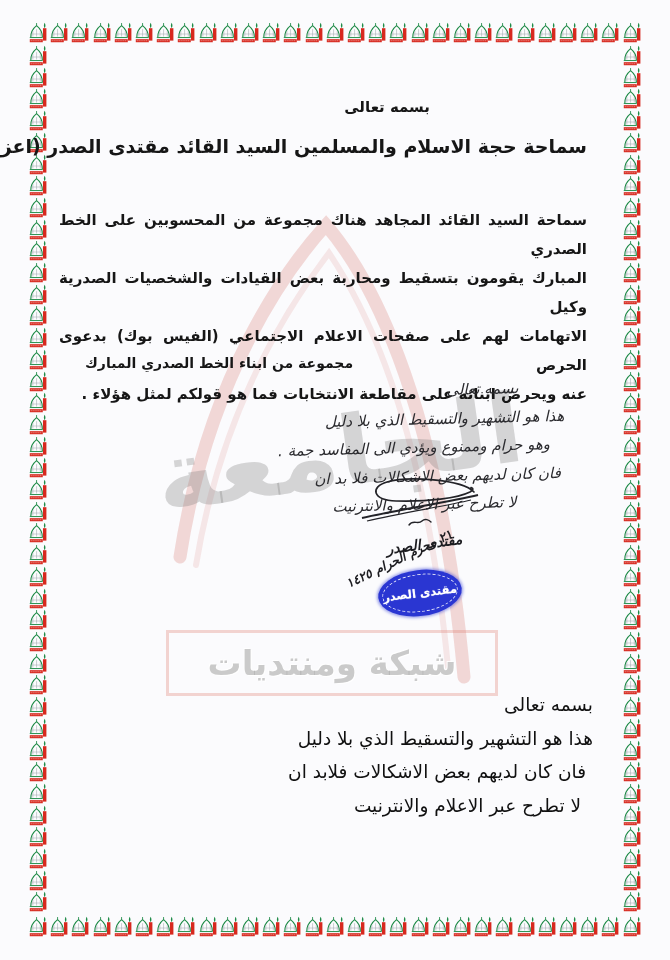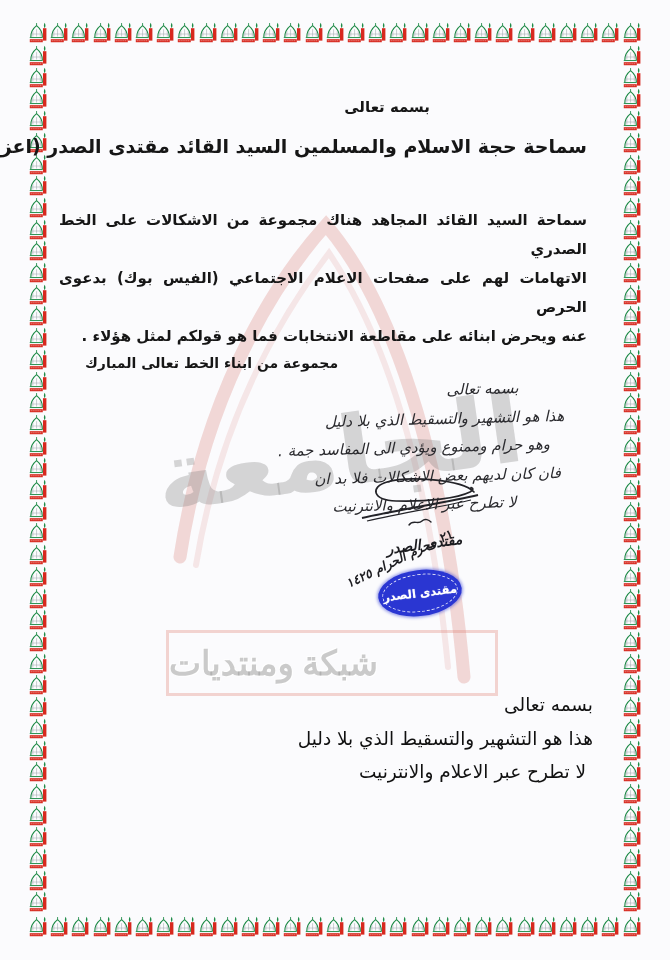--- a/index.html
+++ b/index.html
@@ -45,21 +45,21 @@
   .stamp-oval{position:absolute;inset:0;border-radius:50%;background:#2a36d2;
     box-shadow:0 0 3px 1.5px rgba(42,54,210,.45);display:flex;align-items:center;justify-content:center;}
   .stamp-inner{position:absolute;inset:4px;border:1.5px dashed rgba(255,255,255,.85);border-radius:50%;}
   .stamp-text{direction:rtl;color:#fff;font-weight:bold;font-size:11.5px;white-space:nowrap;
     text-shadow:0 0 1px rgba(255,255,255,.7);}
   
   .wm-arch{position:absolute;left:150px;top:205px;width:340px;height:480px;pointer-events:none;}
   .wm-callig{position:absolute;left:168px;top:398px;direction:rtl;font-weight:bold;font-size:95px;
     color:rgba(122,122,122,.30);transform:rotate(-8deg) scaleX(1.08);white-space:nowrap;pointer-events:none;}
   .wm-banner{position:absolute;left:166px;top:630px;width:326px;height:60px;
-    border:3px solid rgba(224,130,118,.33);display:flex;align-items:center;pointer-events:none;font-family:Liberation Serif, serif;}
+    border:3px solid rgba(224,130,118,.33);display:flex;align-items:center;justify-content:center;pointer-events:none;}
   .wm-banner-text{direction:rtl;font-weight:bold;font-size:34px;letter-spacing:1px;
     color:rgba(158,158,158,.55);text-shadow:1px 1px 0 #fff,-1px -1px 0 rgba(255,255,255,.85);white-space:nowrap;}
   
   .transcription{position:absolute;top:688px;right:77px;width:430px;direction:rtl;
     font-size:18.5px;font-weight:normal;line-height:33.5px;color:#101010;}
   .tr-line{text-align:right;white-space:nowrap;}
   .tr-line:nth-child(3){margin-right:7px;}
   .tr-line:nth-child(4){margin-right:12px;}
   .tr-line:nth-child(5){margin-right:47px;}
 </style>
@@ -2155,26 +2155,27 @@
   <div class="wm-callig">الجامعة</div>
 
   <div class="wm-banner">
     <span class="wm-banner-text">شبكة ومنتديات</span>
   </div>
 
   <div class="typed bismillah-top">بسمه تعالى</div>
   <div class="typed addressee">سماحة حجة الاسلام والمسلمين السيد القائد مقتدى الصدر (اعزه الله)</div>
 
   <div class="body-block">
-    <div class="body-line justify">سماحة السيد القائد المجاهد هناك مجموعة من الاشكالات على الخط الصدري</div>
+    <div class="body-line justify">سماحة السيد القائد المجاهد هناك مجموعة من المحسوبين على الخط الصدري</div>
+    <div class="body-line justify">المبارك يقومون بتسقيط ومحاربة بعض القيادات والشخصيات الصدرية وكيل</div>
     <div class="body-line justify">الاتهامات لهم على صفحات الاعلام الاجتماعي (الفيس بوك) بدعوى الحرص</div>
     <div class="body-line">عنه ويحرض ابنائه على مقاطعة الانتخابات فما هو قولكم لمثل هؤلاء .</div>
   </div>
 
-  <div class="sender-line">مجموعة من ابناء الخط تعالى المبارك</div>
+  <div class="sender-line">مجموعة من ابناء الخط الصدري المبارك</div>
 
   <div class="hw-block">
     <div class="hw-line">بسمه تعالى</div>
     <div class="hw-line">هذا هو التشهير والتسقيط الذي بلا دليل</div>
     <div class="hw-line">وهو حرام وممنوع ويؤدي الى المفاسد جمة .</div>
     <div class="hw-line">فان كان لديهم بعض الاشكالات فلا بد ان</div>
     <div class="hw-line">لا تطرح عبر الاعلام والانترنيت</div>
   </div>
 
   <svg class="signature-svg" viewBox="0 0 132 58">
@@ -2189,16 +2190,17 @@
   <div class="stamp">
     <div class="stamp-oval">
       <span class="stamp-text">مقتدى الصدر</span>
     </div>
     <div class="stamp-inner"></div>
   </div>
 
   <div class="transcription">
     <div class="tr-line">بسمه تعالى</div>
     <div class="tr-line">هذا هو التشهير والتسقيط الذي بلا دليل</div>
+    <div class="tr-line">فان كان لديهم بعض الاشكالات فلابد ان</div>
     <div class="tr-line">لا تطرح عبر الاعلام والانترنيت</div>
   </div>
 
 </div>
 
 </body></html>

